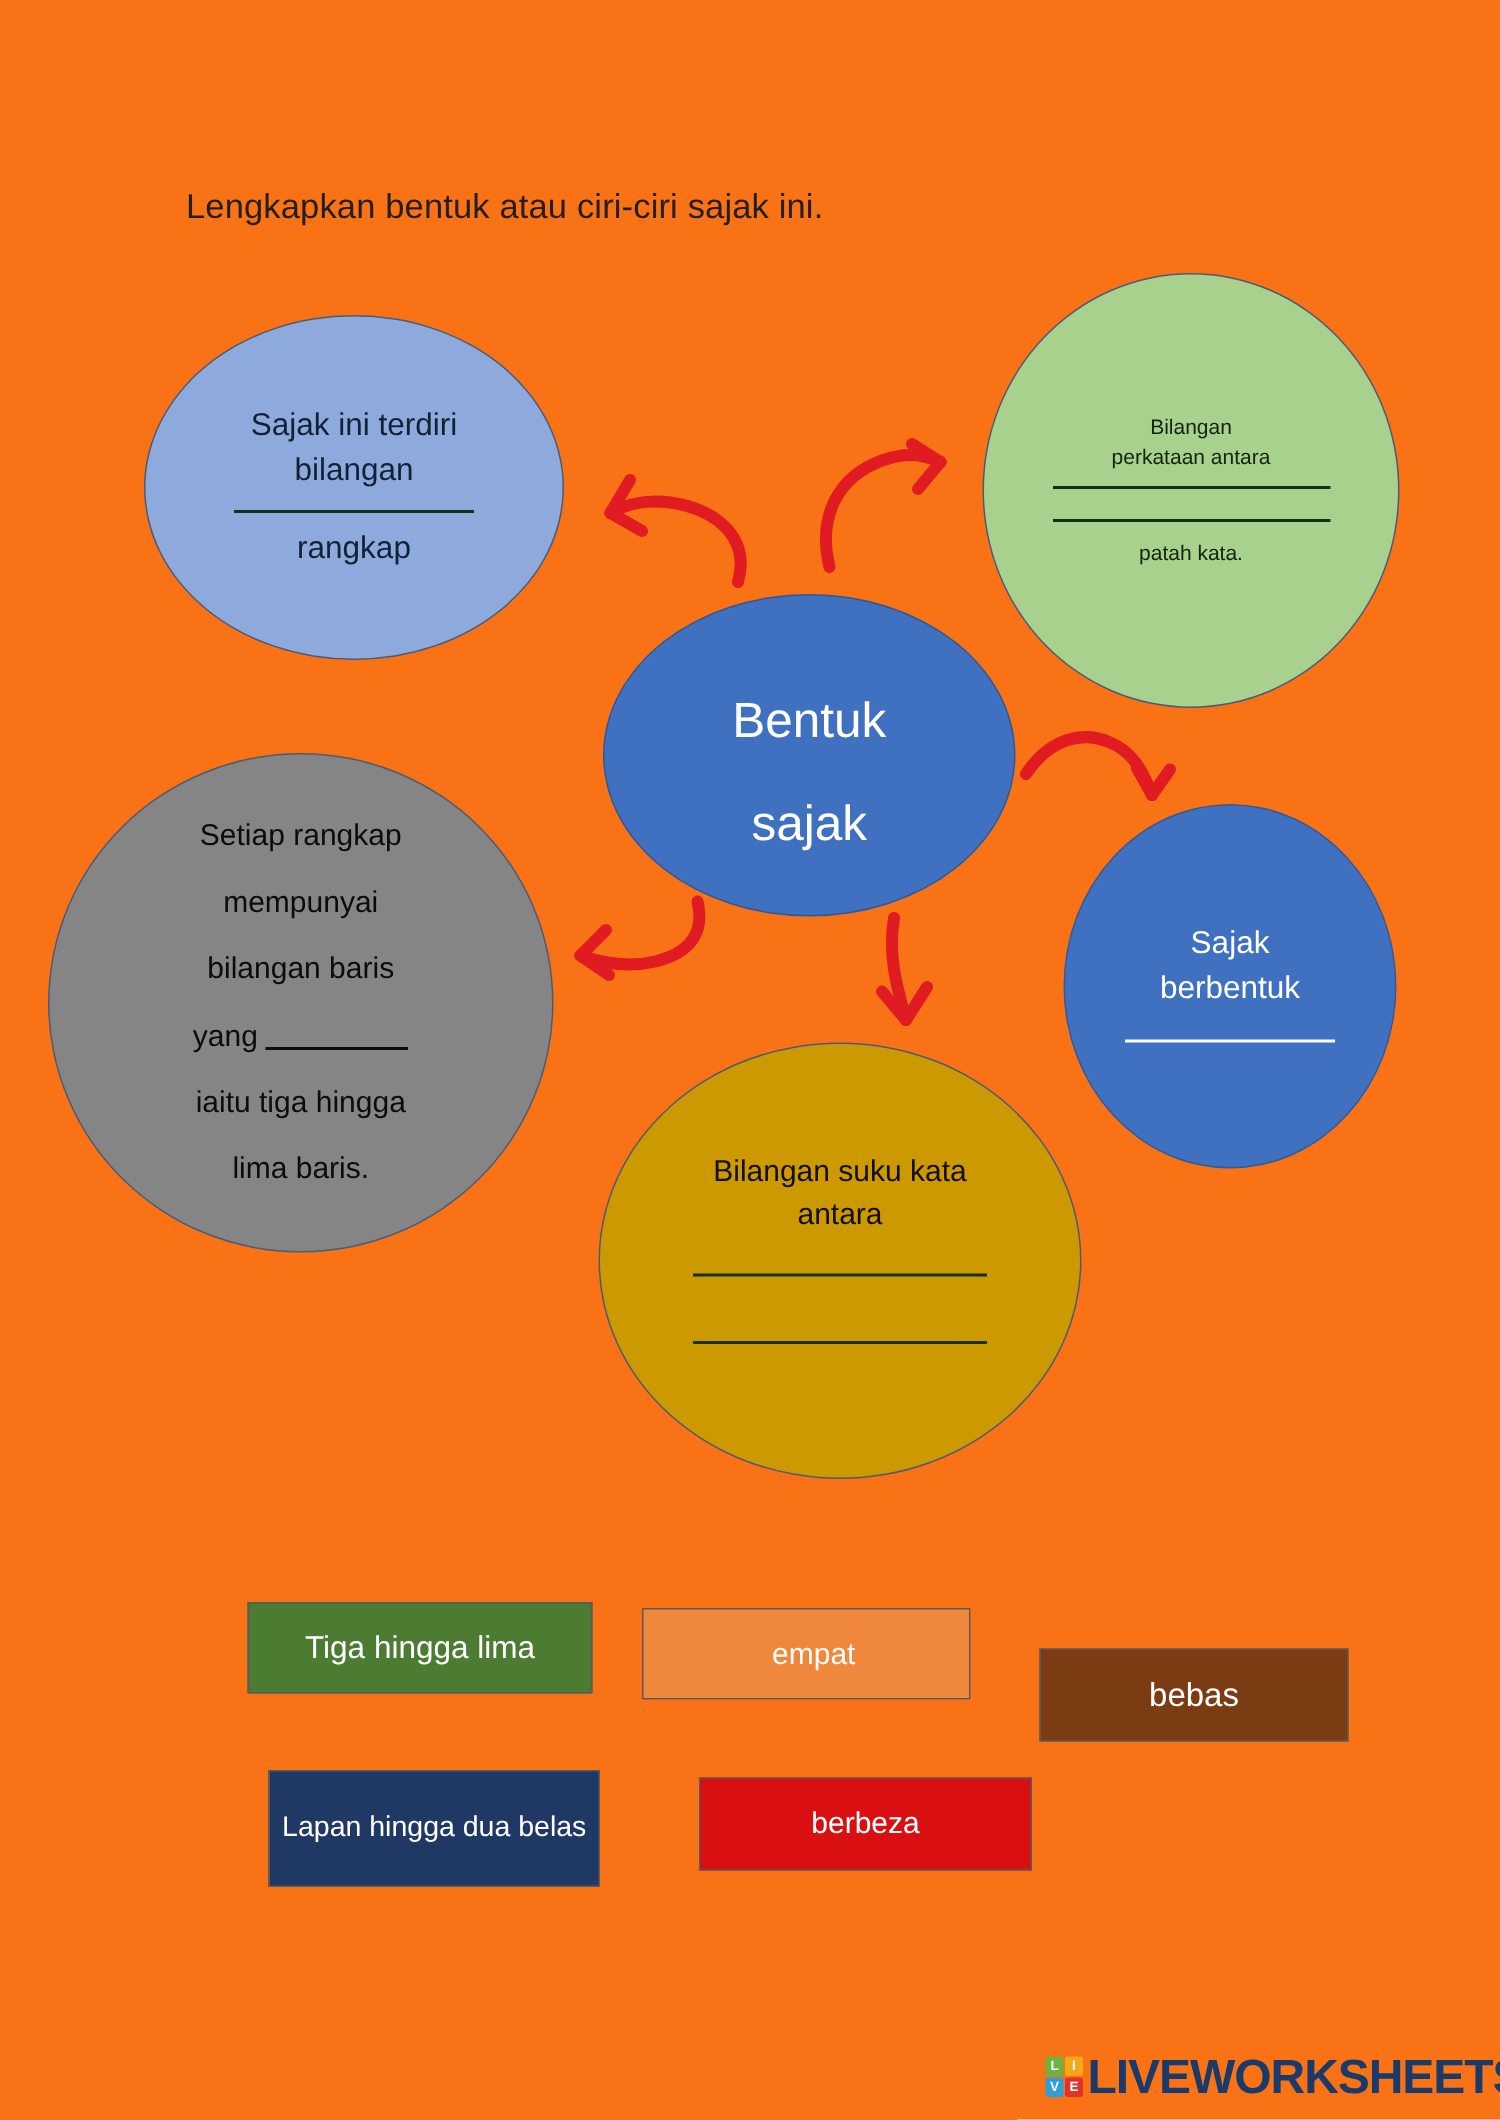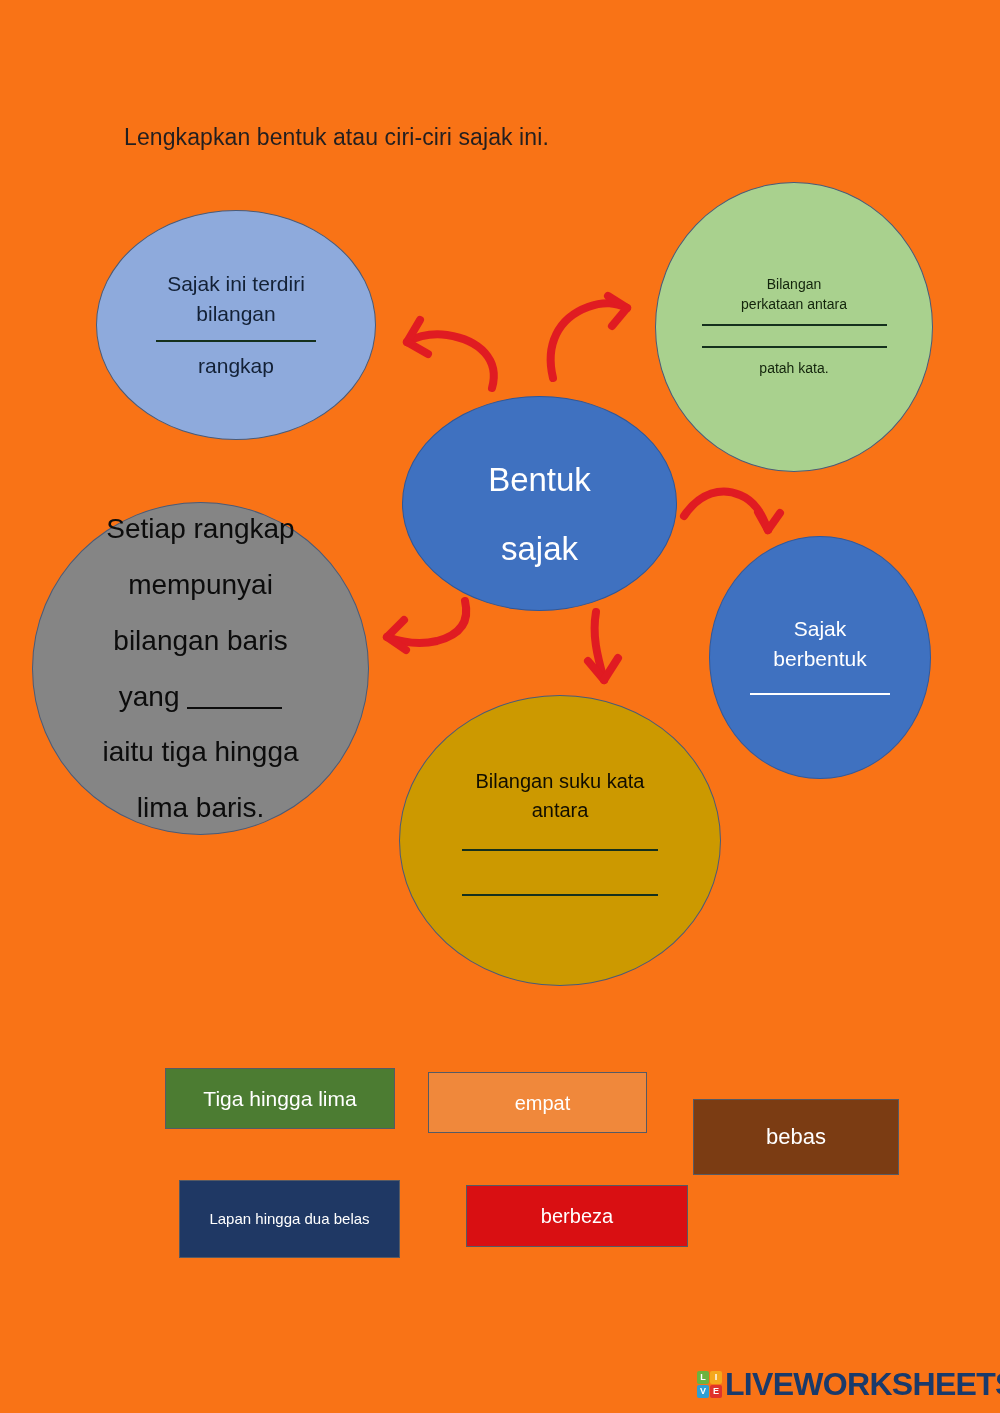--- a/index.html
+++ b/index.html
@@ -94,21 +94,21 @@
   #bubble-center .line-txt { line-height: 1.45; margin-top: 21px; }
 
   
   #bubble-gray {
     left: 32px;
     top: 502px;
     width: 337px;
     height: 333px;
     background: #858585;
     color: #0c0c0c;
-    font-size: 28px;
+    font-size: 20px;
     gap: 16px;
   }
   #bubble-gray .inline-blank {
     display: inline-block;
     width: 95px;
     border-bottom: 2px solid #0c0c0c;
     vertical-align: -3px;
   }
 
   
@@ -162,26 +162,26 @@
   }
   #box-tiga {
     left: 165px; top: 1068px; width: 230px; height: 61px;
     background: #4c7c32; font-size: 21px;
   }
   #box-empat {
     left: 428px; top: 1072px; width: 219px; height: 61px;
     background: #f0883b; font-size: 20px; padding-left: 16px;
   }
   #box-bebas {
-    left: 693px; top: 1099px; width: 206px; height: 76px;
+    left: 693px; top: 1099px; width: 206px; height: 62px;
     background: #7b3c13; font-size: 22px;
   }
   #box-lapan {
     left: 179px; top: 1180px; width: 221px; height: 78px;
-    background: #1f3864; font-size: 15px;
+    background: #1f3864; font-size: 19px;
   }
   #box-berbeza {
     left: 428px; top: 1185px; width: 222px; height: 62px;
     background: #d90f12; font-size: 20px; margin-left: 38px;
   }
 
   
   #logo {
     position: absolute;
     left: 697px;

